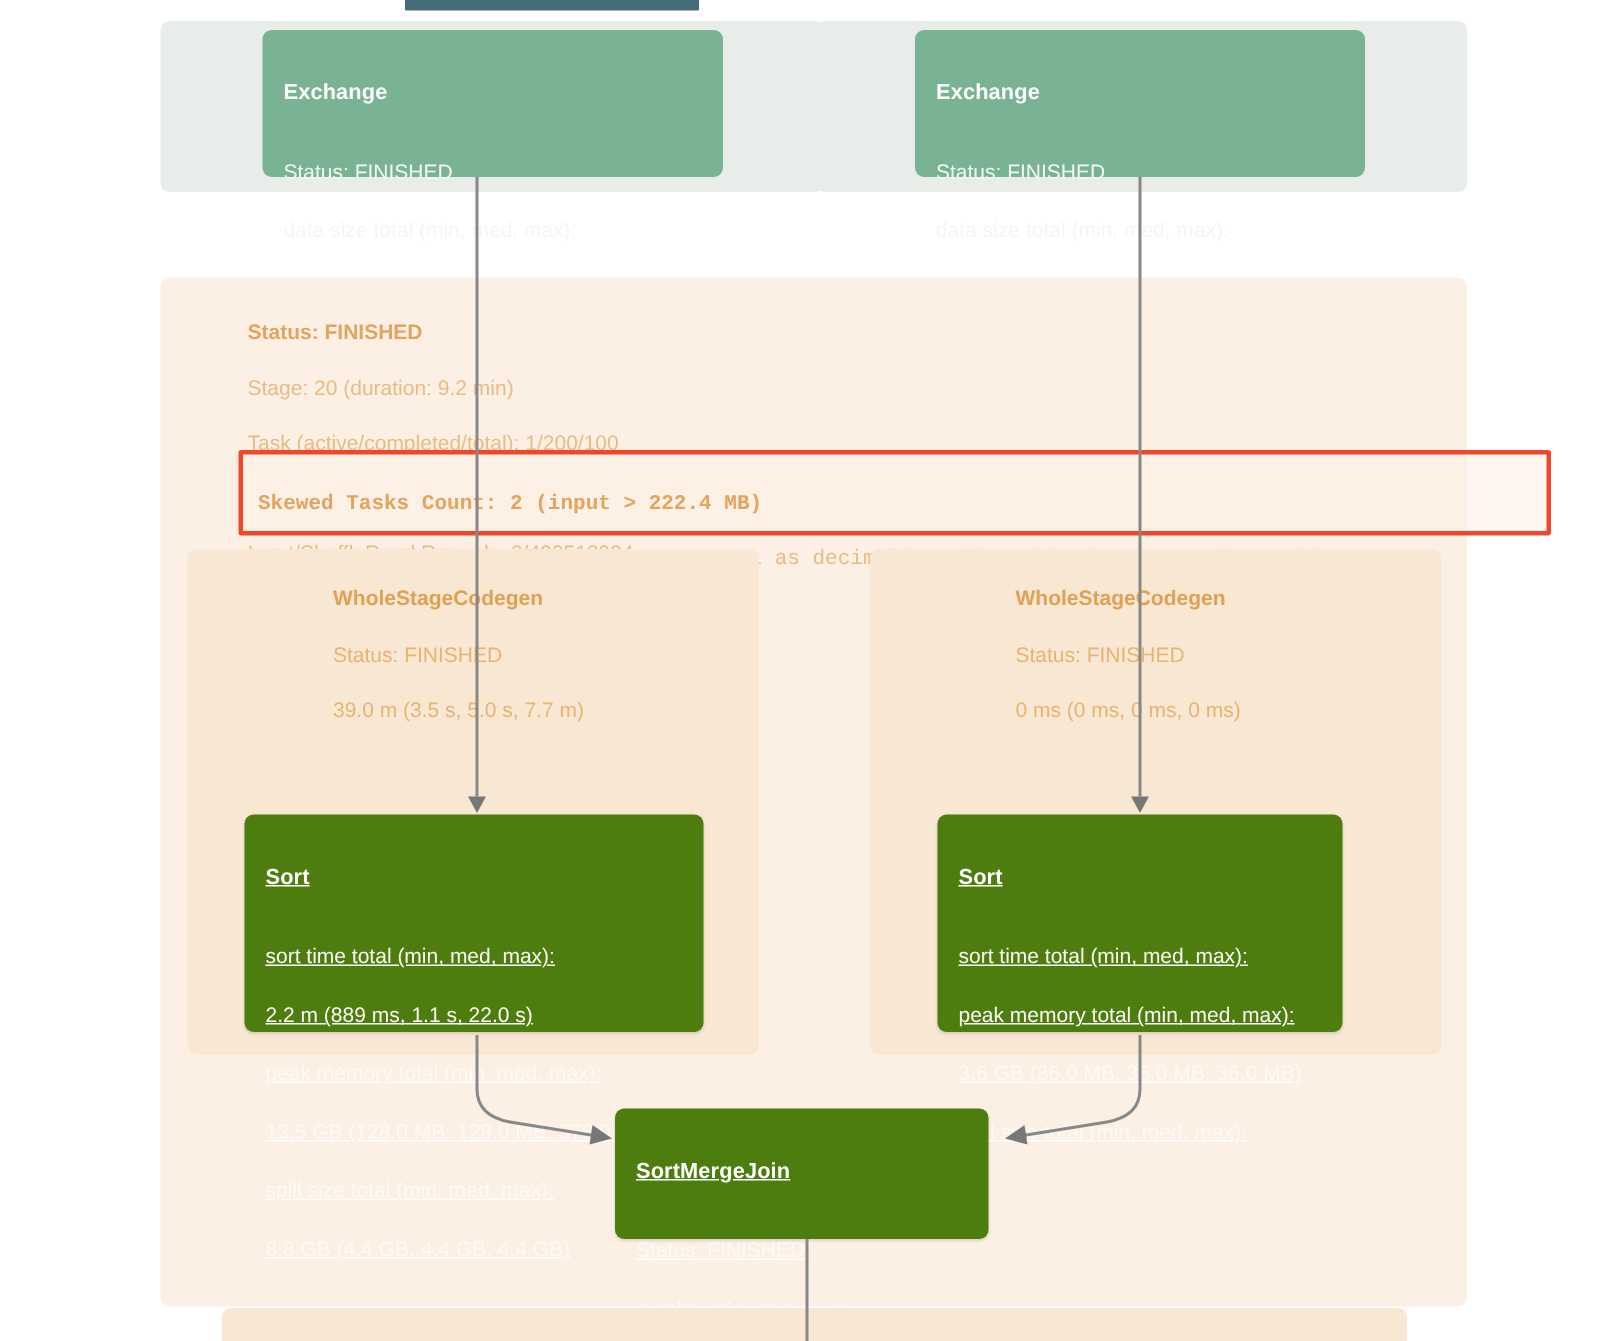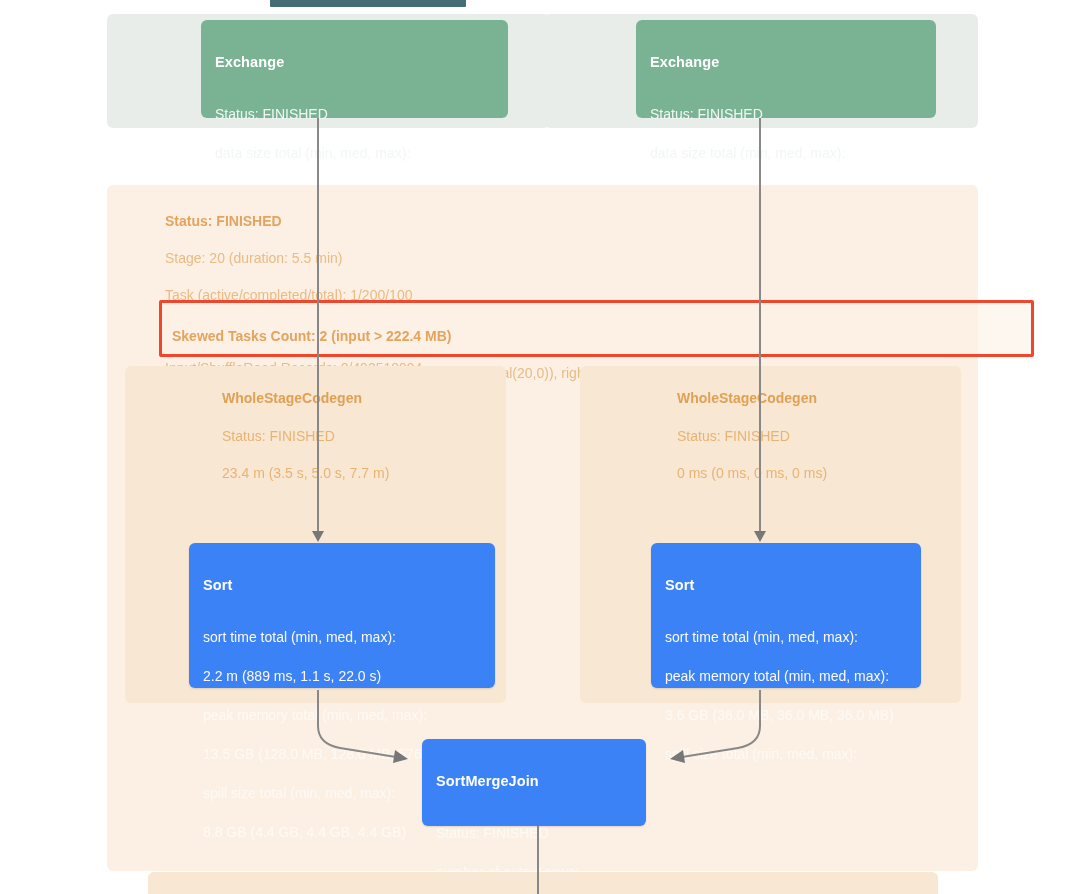--- a/index.html
+++ b/index.html
@@ -24,21 +24,20 @@
     height: 894px;
   }
 
   
   .node {
     position: absolute;
     border-radius: 6px;
     padding: 12px 14px 14px 14px;
     line-height: 1.30;
     white-space: pre-line;
-    margin-left: 26px;
   }
   .node .title {
     font-weight: bold;
     font-size: 14.5px;
     margin: 0 0 13px 0;
     letter-spacing: 0.1px;
   }
   .node .body {
     font-size: 14px;
     margin: 0;
@@ -68,23 +67,24 @@
 
   
   .cluster-codegen {
     position: absolute;
     background: #f8e7d3;
     border-radius: 6px;
   }
 
   
   .op-orange {
-    background: #3b82f6;
+    background: #4d7c0f;
     color: #ffffff;
     box-shadow: 0 1px 2px rgba(0,0,0,0.12);
+    text-decoration: underline;
   }
   .op-orange .title { color: #ffffff; }
   .op-orange .body  { color: #fdfaf6; }
 
   
   .stage-meta {
     position: absolute;
     font-size: 14px;
     line-height: 1.31;
     color: #e9bb85;
@@ -173,41 +173,41 @@
     <div class="title">Exchange</div>
     <div class="body">Status: FINISHED</div>
     <div class="body">data size total (min, med, max):</div>
     <div class="body">240.5 MB (240.0 KB, 246.3 KB, 252.1 KB)</div>
   </div>
 
   <div class="cluster-stage" style="left:107px; top:185px; width:871px; height:686px;"></div>
 
   <div class="stage-meta" style="left:165px; top:194px; width:640px;">
     <span class="status-line">Status: FINISHED</span>
-    <span>Stage: 20 (duration: 5.5 min)</span><br>
+    <span>Stage: 20 (duration: 9.2 min)</span><br>
     <span>Task (active/completed/total): 1/200/100</span><br>
     <br>
     <span>Input/ShuffleRead Records: 0/492518994</span><br>
     <span>CPU Time: 17 min</span><br>
     <span>Total Scheduler Delay: 9.0 min</span>
   </div>
 
-  <div class="skew-box" style="left:159px; top:300px; width:875px; height:57px;">
+  <div class="skew-box" style="left:159px; top:300px; width:875px; height:57px;font-family:Liberation Mono, monospace;">
     <span class="skew-title">Skewed Tasks Count: 2 (input &gt; 222.4 MB)</span>
     <span>Skewed on: [left keys: cast(USER_ID#919L as decimal(20,0)), right keys: cast(user_id#156 as decimal(20,0))]</span><br>
     <span>Skewed values: 1</span>
   </div>
 
   <div class="cluster-codegen" style="left:125px; top:366px; width:381px; height:337px;"></div>
   <div class="cluster-codegen" style="left:580px; top:366px; width:381px; height:337px;"></div>
 
   <div class="codegen-meta" style="left:222px; top:371px; width:280px;">
     <span class="cg-title">WholeStageCodegen</span>
     <span>Status: FINISHED</span><br>
-    <span>23.4 m (3.5 s, 5.0 s, 7.7 m)</span>
+    <span>39.0 m (3.5 s, 5.0 s, 7.7 m)</span>
   </div>
 
   <div class="codegen-meta" style="left:677px; top:371px; width:280px;">
     <span class="cg-title">WholeStageCodegen</span>
     <span>Status: FINISHED</span><br>
     <span>0 ms (0 ms, 0 ms, 0 ms)</span>
   </div>
 
   <div class="node op-orange" style="left:163px; top:543px; width:306px; height:145px;">
     <div class="title">Sort</div>
@@ -220,21 +220,21 @@
   </div>
 
   <div class="node op-orange" style="left:625px; top:543px; width:270px; height:145px;">
     <div class="title">Sort</div>
     <div class="body">sort time total (min, med, max):</div>
     <div class="body">peak memory total (min, med, max):</div>
     <div class="body">3.6 GB (36.0 MB, 36.0 MB, 36.0 MB)</div>
     <div class="body">spill size total (min, med, max):</div>
   </div>
 
-  <div class="node op-orange" style="left:396px; top:739px; width:224px; height:87px;">
+  <div class="node op-orange" style="left:410px; top:739px; width:249px; height:87px;">
     <div class="title">SortMergeJoin</div>
     <div class="body">Status: FINISHED</div>
     <div class="body">number of output rows: 476,602,076</div>
   </div>
 
   <div class="cluster-codegen" style="left:148px; top:872px; width:790px; height:30px;"></div>
 
   <svg class="edges">
 
     <line x1="318" y1="118" x2="318" y2="531"></line>

